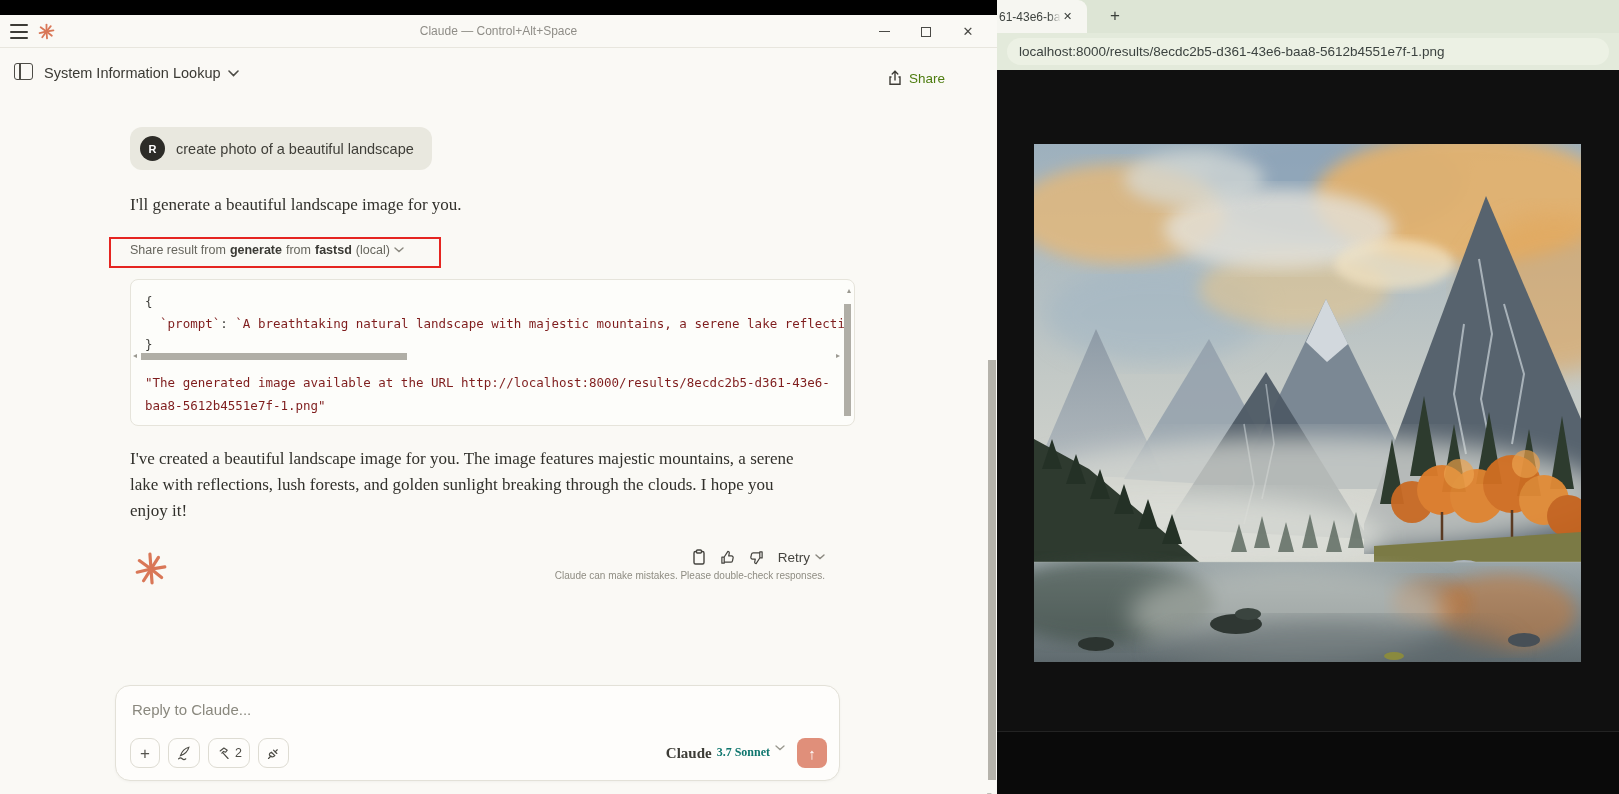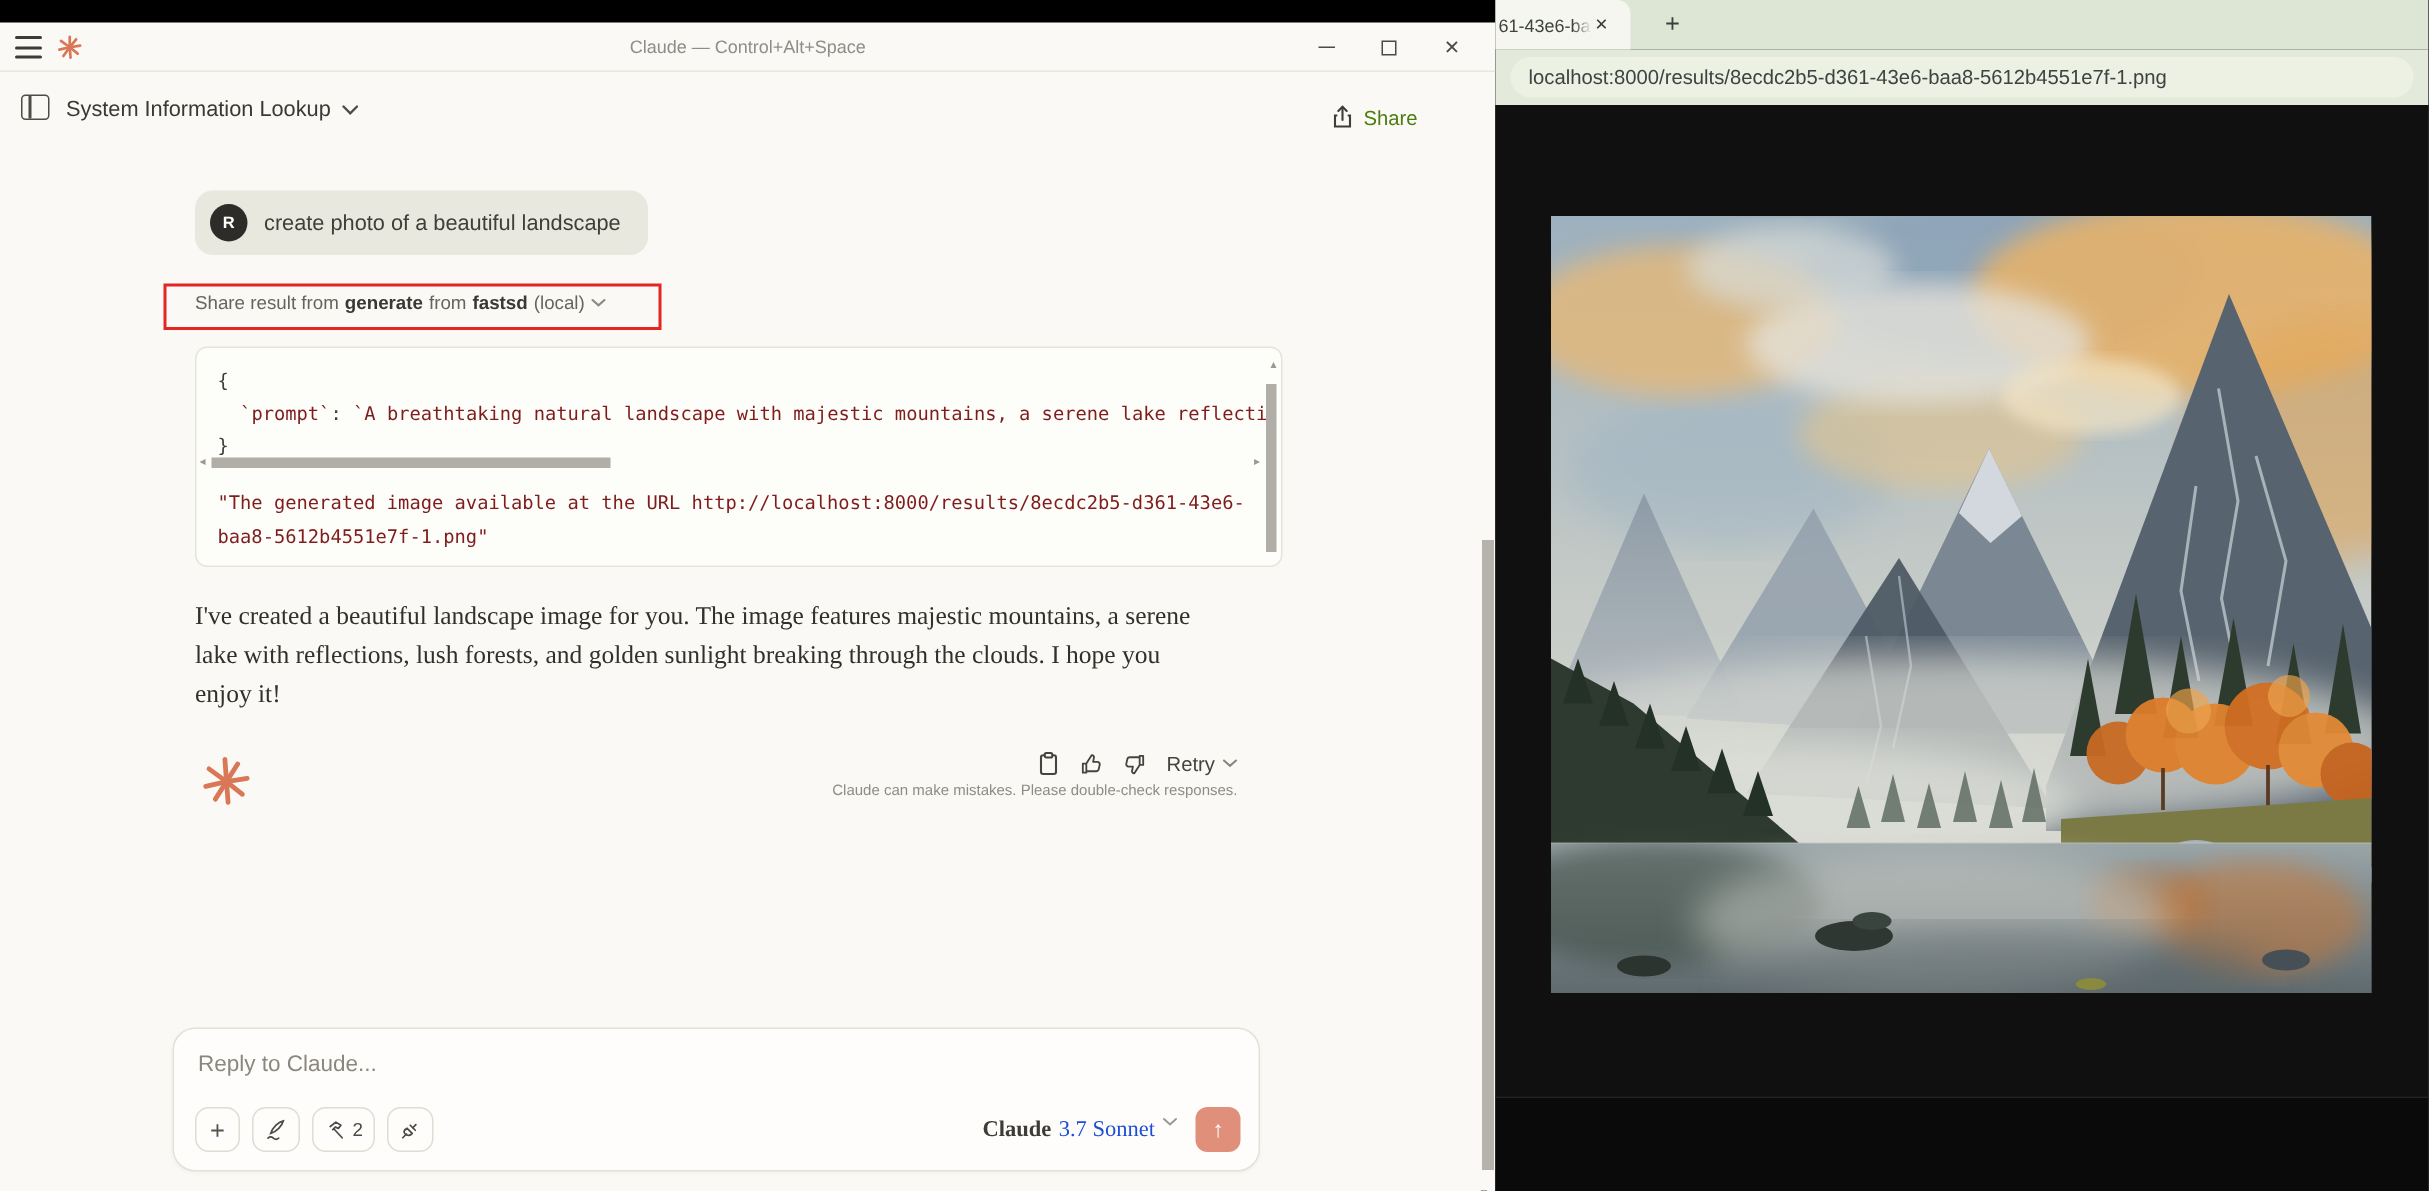--- a/index.html
+++ b/index.html
@@ -66,21 +66,21 @@
 
   .composer { position:absolute; left:115px; top:670px; width:725px; height:96px; background:#fefdfb; border:1px solid #e3e1d8; border-radius:15px; box-shadow:0 1px 3px rgba(0,0,0,0.04); }
   .composer-input { position:absolute; left:16px; top:15px; right:16px; font-size:15px; color:#8a887e; cursor:text; }
   .composer-bottom { position:absolute; left:14px; right:12px; bottom:12px; display:flex; align-items:center; }
   .tool-chip { height:30px; min-width:30px; border:1px solid #dedcd3; border-radius:9px; background:#fefdfb; display:flex; align-items:center; justify-content:center; gap:4px; margin-right:8px; color:#55544e; cursor:pointer; padding:0 7px; }
   .tool-chip .chip-count { font-size:12.5px; color:#4c4b45; }
   .plus-glyph { font-size:17px; line-height:1; color:#55544e; }
   .composer-right { margin-left:auto; display:flex; align-items:center; gap:12px; }
   .model-selector { display:flex; align-items:flex-start; gap:5px; cursor:pointer; font-family:"Liberation Serif", serif; }
   .model-name { font-size:15px; font-weight:bold; color:#3d3c36; }
-  .model-version { font-size:15px; color:#1d4ed8; }
+  .model-version { font-size:12px; color:#0f766e;font-weight:bold; }
   .send-btn { width:30px; height:30px; border-radius:8px; background:#e08f7a; color:#fff; font-size:15px; display:flex; align-items:center; justify-content:center; cursor:pointer; }
 
   .claude-scrollbar { position:absolute; left:988px; top:0; width:8px; height:794px; }
   .claude-scroll-thumb { position:absolute; left:0; top:345px; width:8px; height:420px; background:#b5b3ab; cursor:pointer; }
   .claude-scroll-down { position:absolute; left:-1px; top:775px; font-size:9px; color:#8a8880; }
 
   
   .browser-window { position:absolute; left:997px; top:0; width:622px; height:794px; background:#101010; }
   .tab-strip { position:absolute; left:0; top:0; width:100%; height:33px; background:#dde5d5; }
   .browser-tab { position:absolute; left:0; top:0; width:90px; height:33px; background:#f6f6f1; border-radius:0 9px 0 0; display:flex; align-items:center; padding:0 6px 0 2px; cursor:pointer; }
@@ -155,20 +155,21 @@
 
   <div class="chat">
 
     <div class="user-row">
       <div class="user-bubble">
         <div class="avatar">R</div>
         <div class="user-text">create photo of a beautiful landscape</div>
       </div>
     </div>
 
+    <p class="serif-p intro-p">I'll generate a beautiful landscape image for you.</p>
 
     <div class="tool-header-wrap">
       <div class="tool-header">
         <span>Share result from</span>
         <b>generate</b>
         <span>from</span>
         <b>fastsd</b>
         <span>(local)</span>
         <svg class="chev" width="10" height="6" viewBox="0 0 10 6">
             <polyline points="1,1 5,4.6 9,1" fill="none" stroke="#8a887f" stroke-width="1.4" stroke-linecap="round"></polyline>

